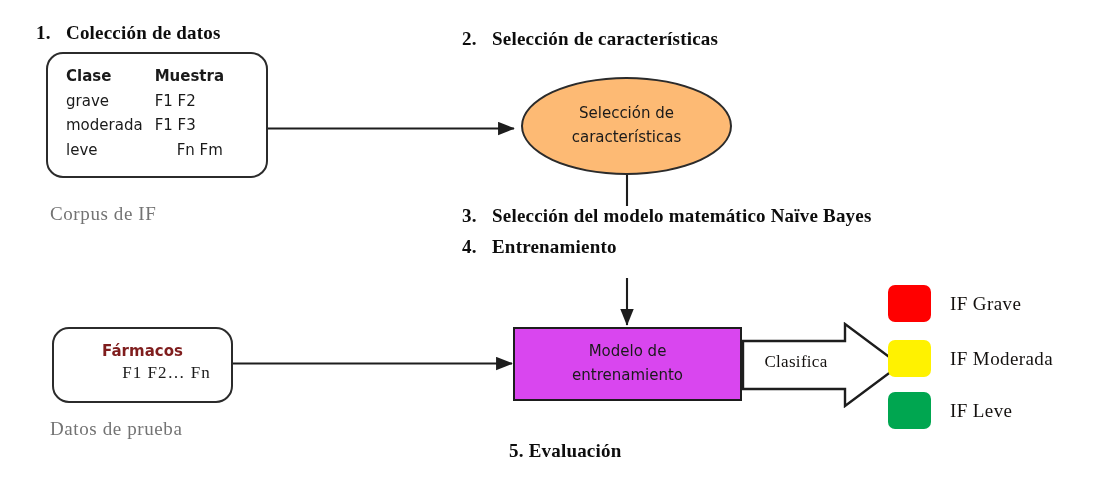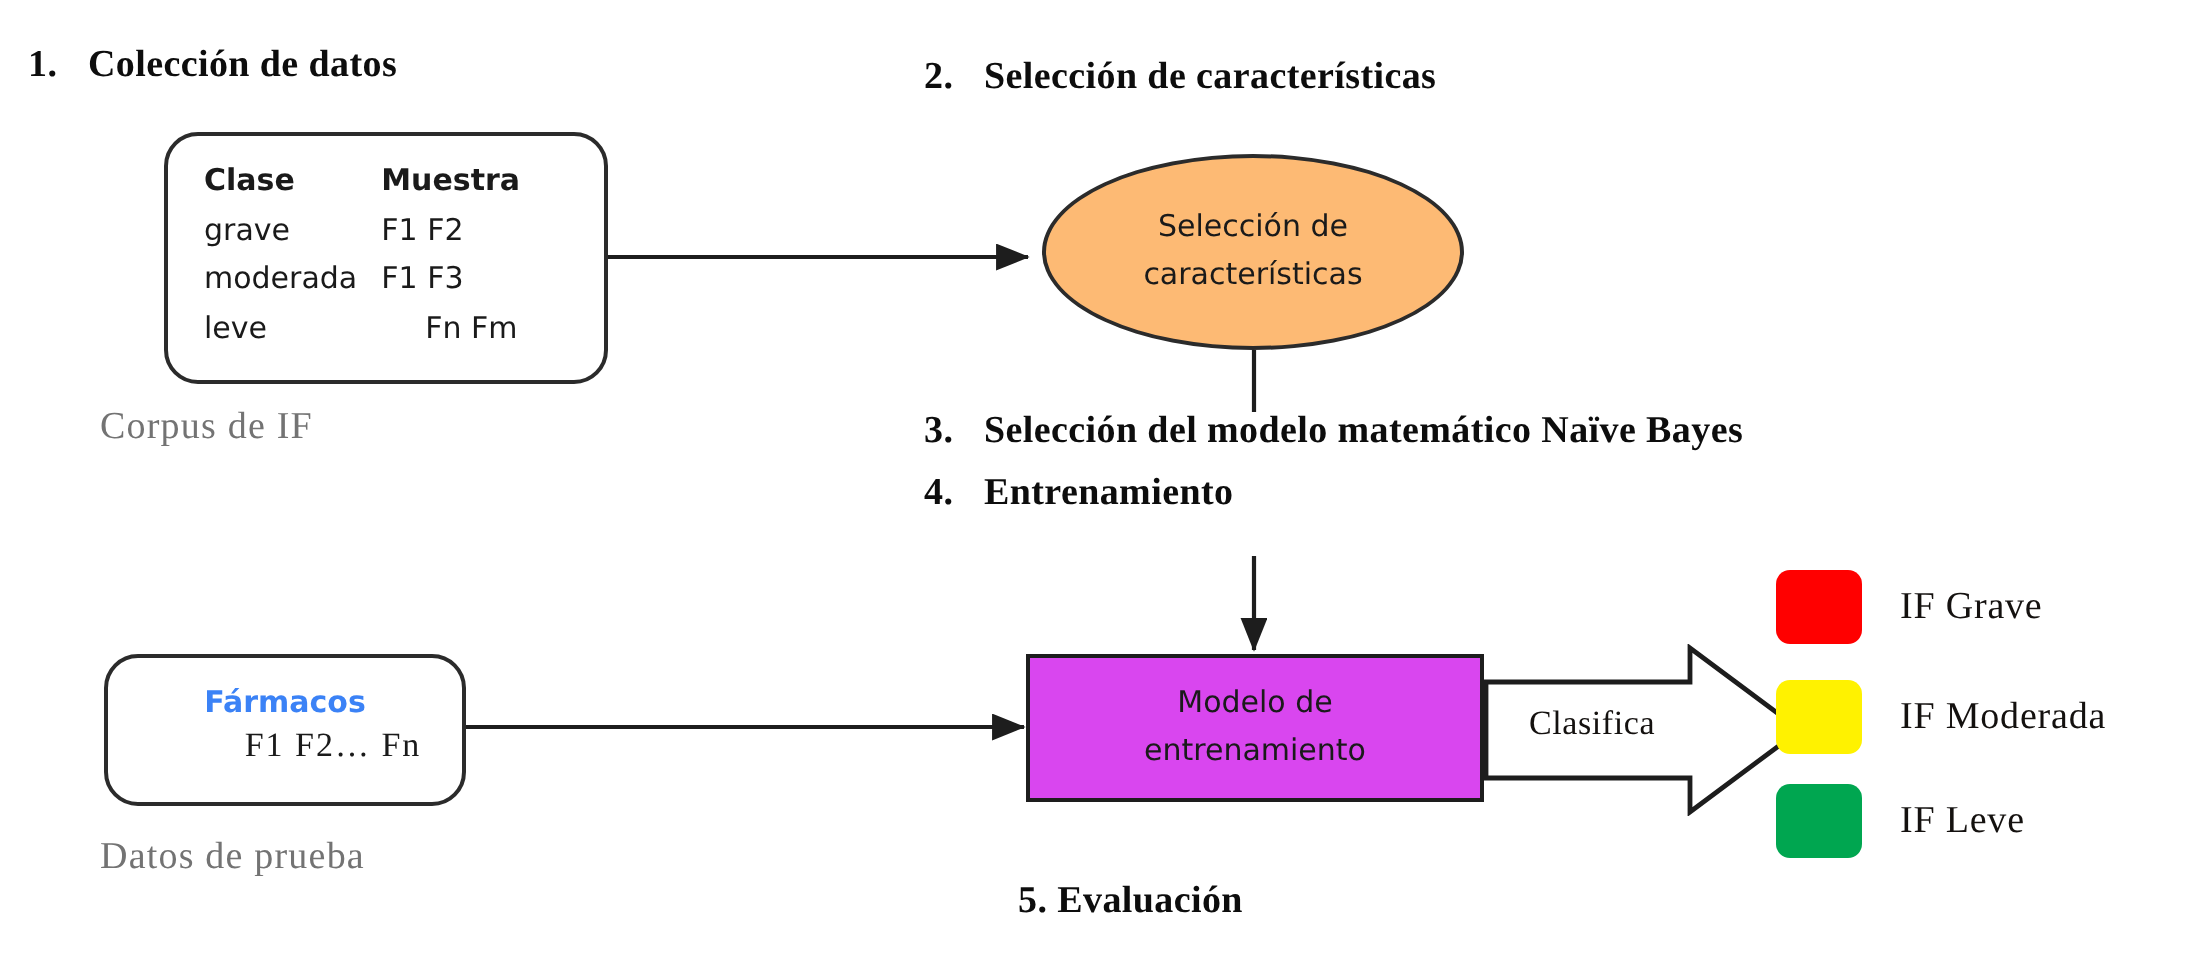--- a/index.html
+++ b/index.html
@@ -92,21 +92,21 @@
     position: absolute;
     left: 0;
     right: 0;
     top: 13px;
     text-align: center;
   }
   .drug-title {
     font-family: "DejaVu Sans", "Liberation Sans", sans-serif;
     font-size: 15px;
     font-weight: bold;
-    color: #3b82f6;
+    color: #7f1d1d;
     display: block;
   }
   .drug-features {
     font-family: "Liberation Serif", "DejaVu Serif", serif;
     font-size: 17px;
     color: #1a1a1a;
     display: block;
     margin-top: 3px;
     letter-spacing: 1px;
     padding-left: 48px;
@@ -203,25 +203,25 @@
 
     <line x1="264" y1="128.5" x2="514" y2="128.5" stroke="#1d1d1d" stroke-width="2.1" marker-end="url(#ah)"></line>
 
     <line x1="627" y1="175" x2="627" y2="206" stroke="#1d1d1d" stroke-width="2.1"></line>
 
     <line x1="627" y1="278" x2="627" y2="325" stroke="#1d1d1d" stroke-width="2.1" marker-end="url(#ah)"></line>
 
     <line x1="233" y1="363.5" x2="512" y2="363.5" stroke="#1d1d1d" stroke-width="2.1" marker-end="url(#ah)"></line>
   </svg>
 
-  <div class="step-heading" style="left:14px; top:22px;">
+  <div class="step-heading" style="left:36px; top:22px;">
     <span class="num">1.</span><span>Colección de datos</span>
   </div>
 
-  <div class="round-box" style="left:46px; top:66px; width:222px; height:126px;margin-left:36px;">
+  <div class="round-box" style="left:46px; top:52px; width:222px; height:126px;">
     <table class="corpus-table">
       <tbody>
           <tr class="header-row">
         <td class="col-class">Clase</td>
         <td class="col-sample">Muestra</td>
       </tr>
       <tr>
         <td class="col-class">grave</td>
         <td class="col-sample sample-pad">F1 F2</td>
       </tr>

